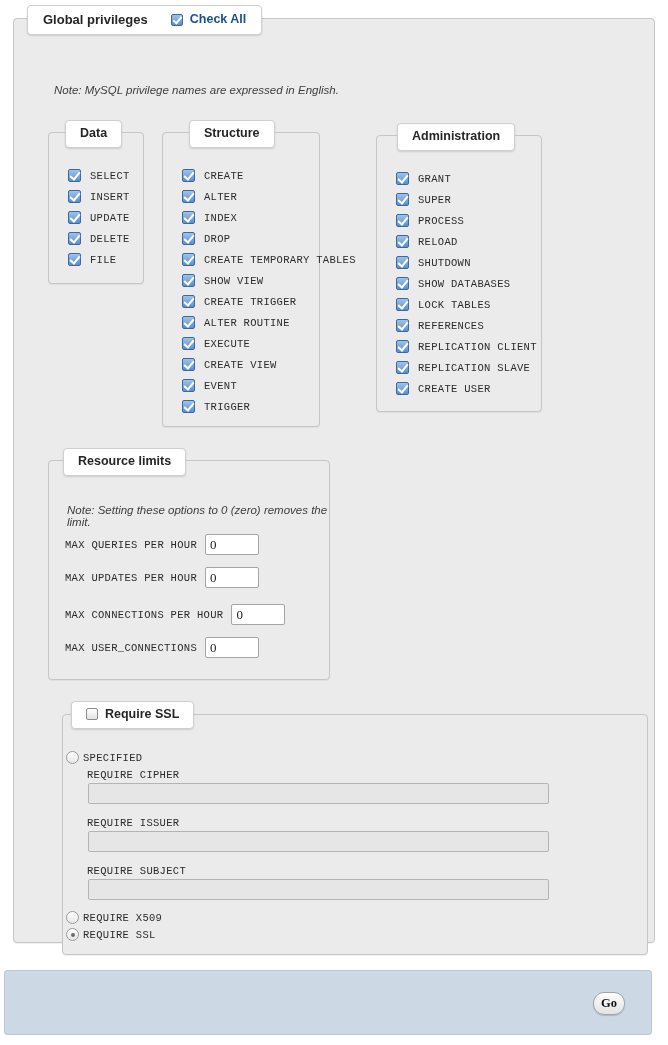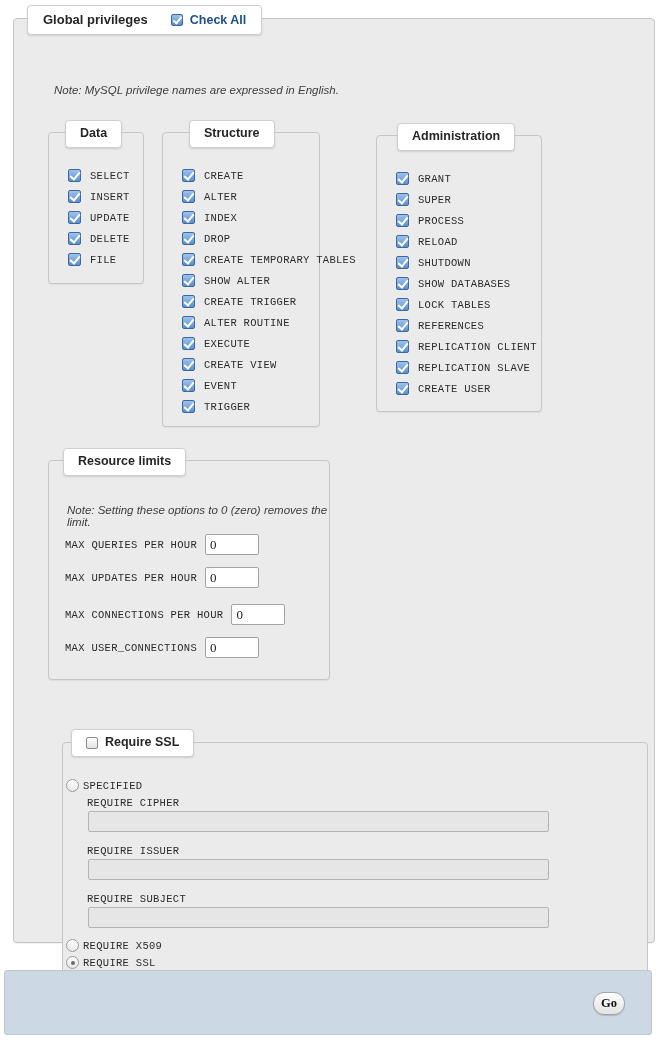--- a/index.html
+++ b/index.html
@@ -33,21 +33,21 @@
     background: #ffffff;
     border: 1px solid #cfcfcf;
     border-radius: 4px;
     box-shadow: 0 1px 2px rgba(0,0,0,0.13);
     padding: 6px 14px 7px 14px;
     font-weight: bold;
     font-size: 12.5px;
     color: #262626;
     white-space: nowrap;
     display: flex;
-    align-items: flex-end;
+    align-items: center;
     gap: 7px;
     line-height: 1;
   }
 
   #outer-fieldset {
     left: 13px;
     top: 18px;
     width: 642px;
     height: 925px;
   }
@@ -68,21 +68,21 @@
     color: #3d3d3d;
     font-family: "Liberation Sans", sans-serif;
   }
   #global-note { left: 40px; top: 65px; }
 
   
   #fs-data      { left: 34px;  top: 113px; width: 96px;  height: 152px; }
   #fs-structure { left: 148px; top: 113px; width: 158px; height: 295px; }
   #fs-admin     { left: 362px; top: 116px; width: 166px; height: 277px; }
   #fs-resource  { left: 34px;  top: 441px; width: 282px; height: 220px; }
-  #fs-ssl       { left: 48px;  top: 695px; width: 586px; height: 241px; margin-top: 28px; }
+  #fs-ssl       { left: 48px;  top: 695px; width: 586px; height: 241px; }
 
   #fs-data .fs-legend      { left: 16px; }
   #fs-structure .fs-legend { left: 26px; }
   #fs-admin .fs-legend     { left: 20px; }
   #fs-resource .fs-legend  { left: 14px; }
   #fs-ssl .fs-legend       { left: 8px;  top: -14px; }
 
   .priv-list {
     position: absolute;
     left: 19px;
@@ -310,21 +310,21 @@
       <div class="priv-row">
         <span class="cb checked"></span>
         <span class="priv-label">DROP</span>
       </div>
       <div class="priv-row">
         <span class="cb checked"></span>
         <span class="priv-label">CREATE TEMPORARY TABLES</span>
       </div>
       <div class="priv-row">
         <span class="cb checked"></span>
-        <span class="priv-label">SHOW ALTER</span>
+        <span class="priv-label">SHOW VIEW</span>
       </div>
       <div class="priv-row">
         <span class="cb checked"></span>
         <span class="priv-label">CREATE TRIGGER</span>
       </div>
       <div class="priv-row">
         <span class="cb checked"></span>
         <span class="priv-label">ALTER ROUTINE</span>
       </div>
       <div class="priv-row">

